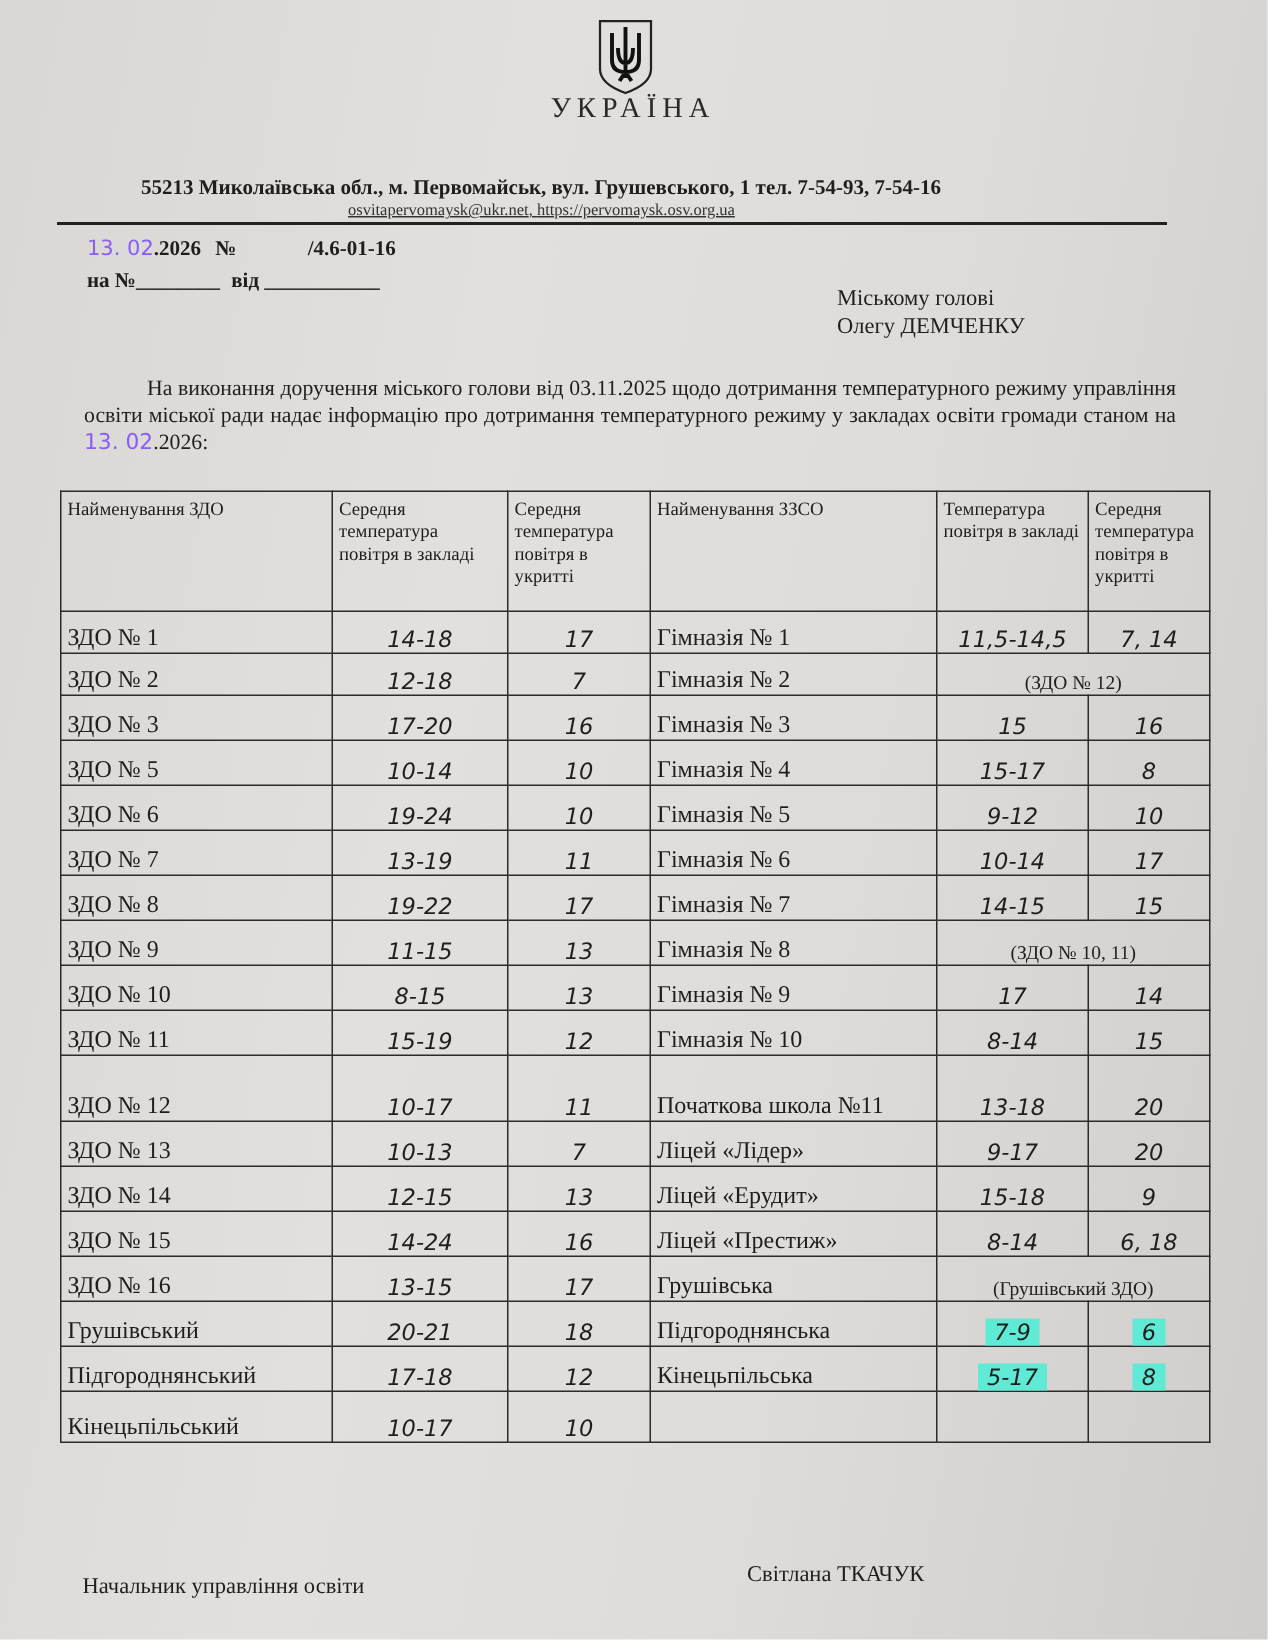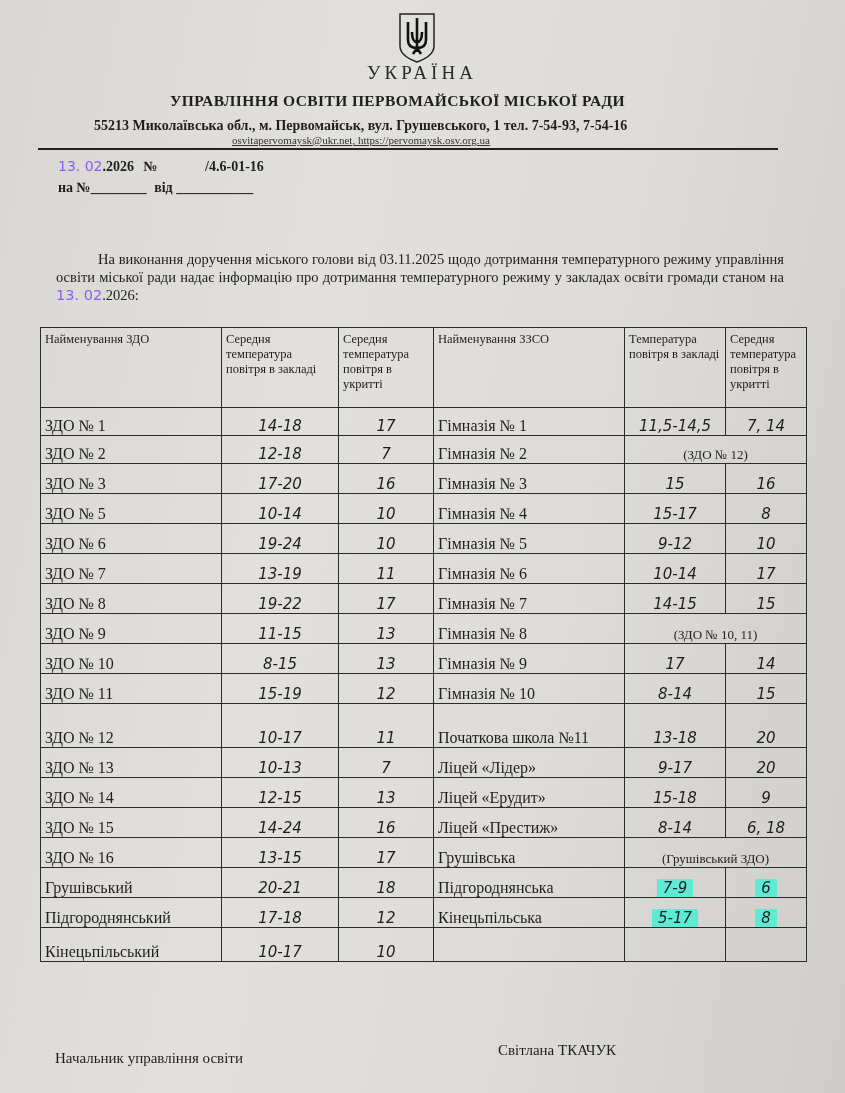--- a/index.html
+++ b/index.html
@@ -42,38 +42,41 @@
 <body>
 
 <div class="page">
 
   <svg class="emblem" viewBox="0 0 38 52">
     <path d="M2 2 H36 V34 Q36 44 19 50 Q2 44 2 34 Z" fill="none" stroke="#222" stroke-width="1.5"></path>
     <path d="M19 6 V40 M10 10 V28 Q10 36 19 36 Q28 36 28 28 V10 M14 20 Q14 30 19 30 Q24 30 24 20 M19 36 L15 42 M19 36 L23 42" fill="none" stroke="#111" stroke-width="2.6"></path>
   </svg>
 
   <div class="country">УКРАЇНА</div>
-  <div class="org">УПРАВЛІННЯ ОСВІТИ ПЕРВОМАЙСЬКОЇ МІСЬКОЇ РАДИ</div>
   <div class="address">55213 Миколаївська обл., м. Первомайськ, вул. Грушевського, 1   тел. 7-54-93, 7-54-16</div>
   <div class="contacts">
     <span>osvitapervomaysk@ukr.net</span>,
     <span>https://pervomaysk.osv.org.ua</span>
   </div>
   <div class="hr"></div>
 
   <div class="regline">
     <span class="hand">13. 02</span><span>.2026</span>
     <span style="margin-left:6px">№</span>
     <span style="margin-left:44px">/4.6-01-16</span>
   </div>
   <div class="onno">
     <span>на №________</span>
     <span style="margin-left:4px">від ___________</span>
   </div>
 
+  <div class="addressee">
+    <div>Міському голові</div>
+    <div>Олегу ДЕМЧЕНКУ</div>
+  </div>
 
   <div class="intro">
     <span class="indent"></span><span>На виконання доручення міського голови від 03.11.2025 щодо дотримання температурного режиму управління освіти міської ради надає інформацію про дотримання температурного режиму у закладах освіти громади станом на </span><span class="hand">13. 02</span><span>.2026:</span>
   </div>
 
   <table class="temp">
     <thead>
       <tr style="height:80px">
         <th class="c1">Найменування ЗДО</th>
         <th class="c2">Середня температура повітря в закладі</th>

